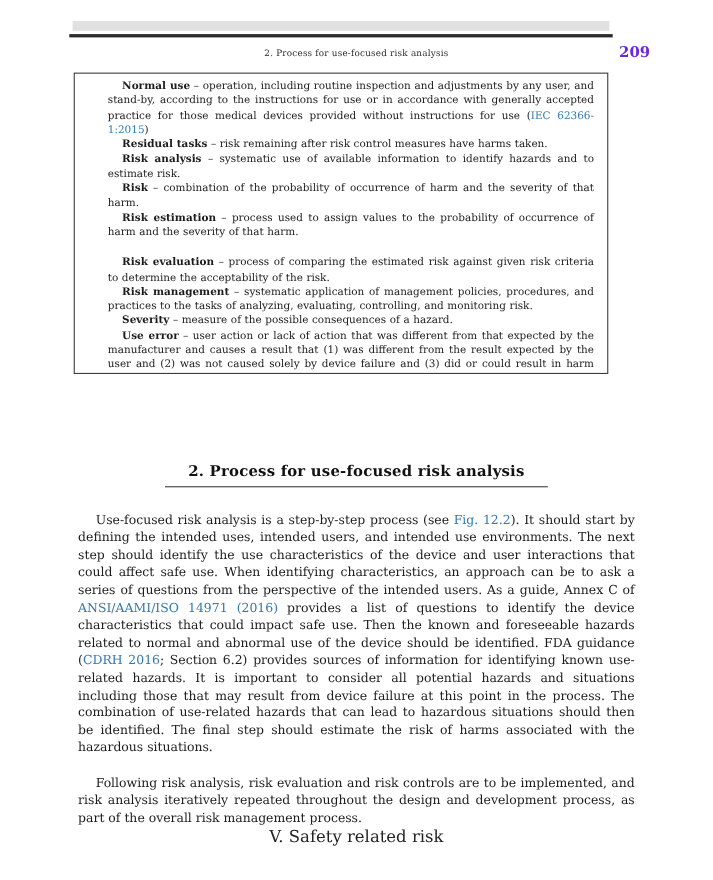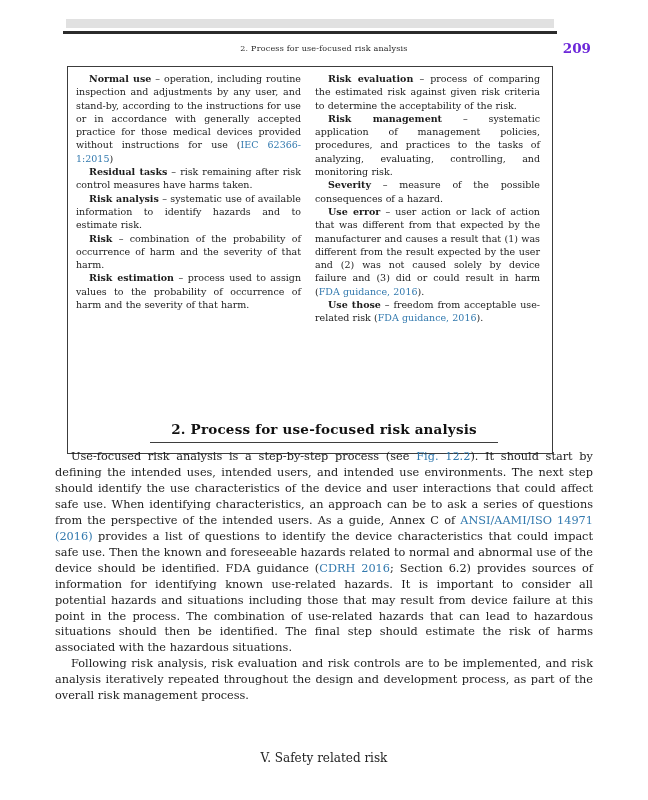--- a/index.html
+++ b/index.html
@@ -14,49 +14,49 @@
   .top-rule { position:absolute; left:63px; top:31px; width:494px; height:2.5px; background:#2b2b2b; }
 
   .running-head { position:absolute; left:55px; top:40px; width:538px; height:18px; }
   .rh-title {
     position:absolute; left:0; right:0; top:4px; text-align:center;
     font-size:8px; letter-spacing:0.2px; color:#2a2a2a;
   }
   .rh-page { position:absolute; right:2px; top:0; font-size:13.5px; font-weight:bold; color:#6d28d9; }
 
   .glossary-box {
-    position:absolute; left:67px; top:66px; width:486px; height:388px;
+    position:absolute; left:67px; top:66px; width:486px; height:274px;
     border:1.6px solid #3c3c3c; background:#fff;
-    padding:5px 12px 4px 8px; overflow:hidden;
-    display:flex; gap:14px;
+    padding:5px 12px 4px 30px; overflow:hidden;
+    display:flex; gap:14px;flex-direction:column;
   }
   .glossary-col { flex:1 1 0; }
   .gp {
     margin:0; font-size:9.5px; line-height:13.3px; text-align:justify;
     text-indent:13px; color:var(--ink); word-spacing:0.2px;
   }
   .seg-bold { font-weight:bold; }
   .seg-link { color:var(--link-color); }
   .seg-normal { color:inherit; }
 
   .section-heading {
     position:absolute; left:0; top:421px; width:648px; text-align:center;
     font-size:13.5px; font-weight:bold; color:#111; letter-spacing:0.2px;
   }
   .heading-rule { position:absolute; left:150px; top:442px; width:348px; height:0; border-top:1.4px solid #3e3e3e; }
 
   .body-text { position:absolute; left:55px; top:449px; width:538px; }
   .bp {
-    margin:0; font-size:11.3px; line-height:15.95px; text-align:justify;
+    margin:16px; font-size:11.3px; line-height:15.95px; text-align:justify;
     text-indent:16px; color:var(--ink);
   }
 
   .footer {
     position:absolute; left:0; top:751px; width:648px; text-align:center;
-    font-size:12px; color:#222;
+    font-size:15px; color:#222;
   }
 </style>
 </head>
 <body>
 
 <div class="top-gray-bar"></div>
 <div class="top-rule"></div>
 
 <div class="running-head">
   <span class="rh-title">2. Process for use-focused risk analysis</span>

